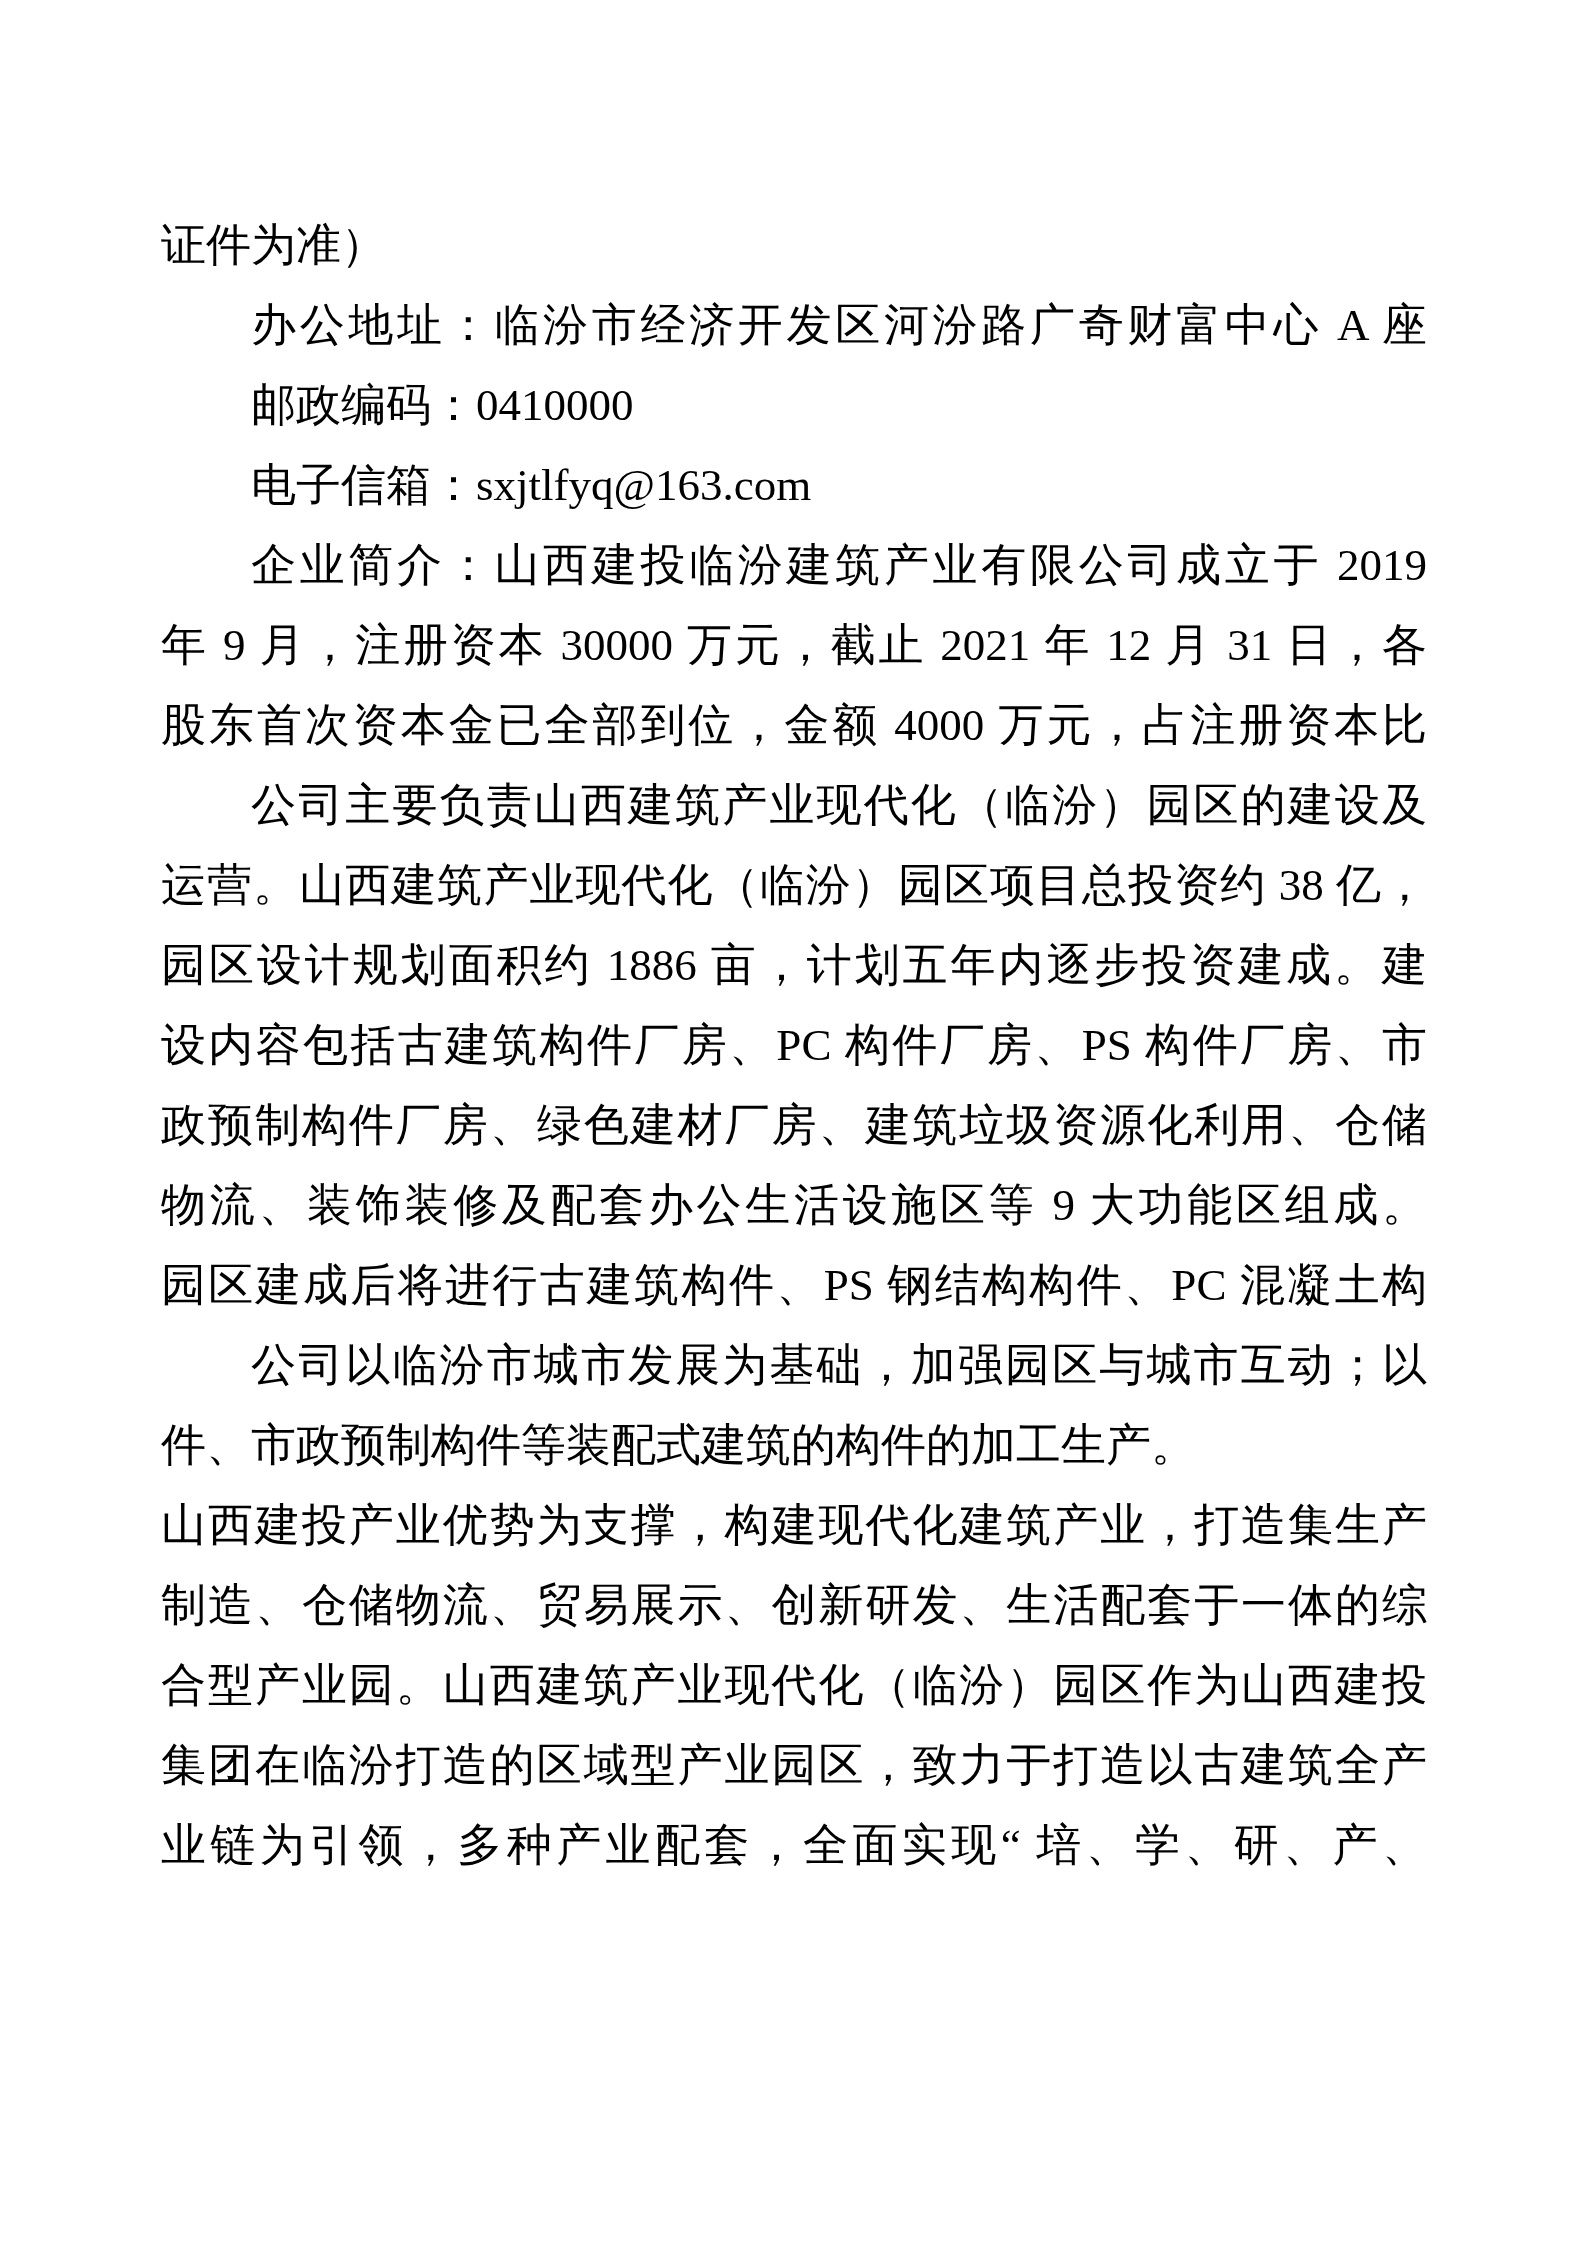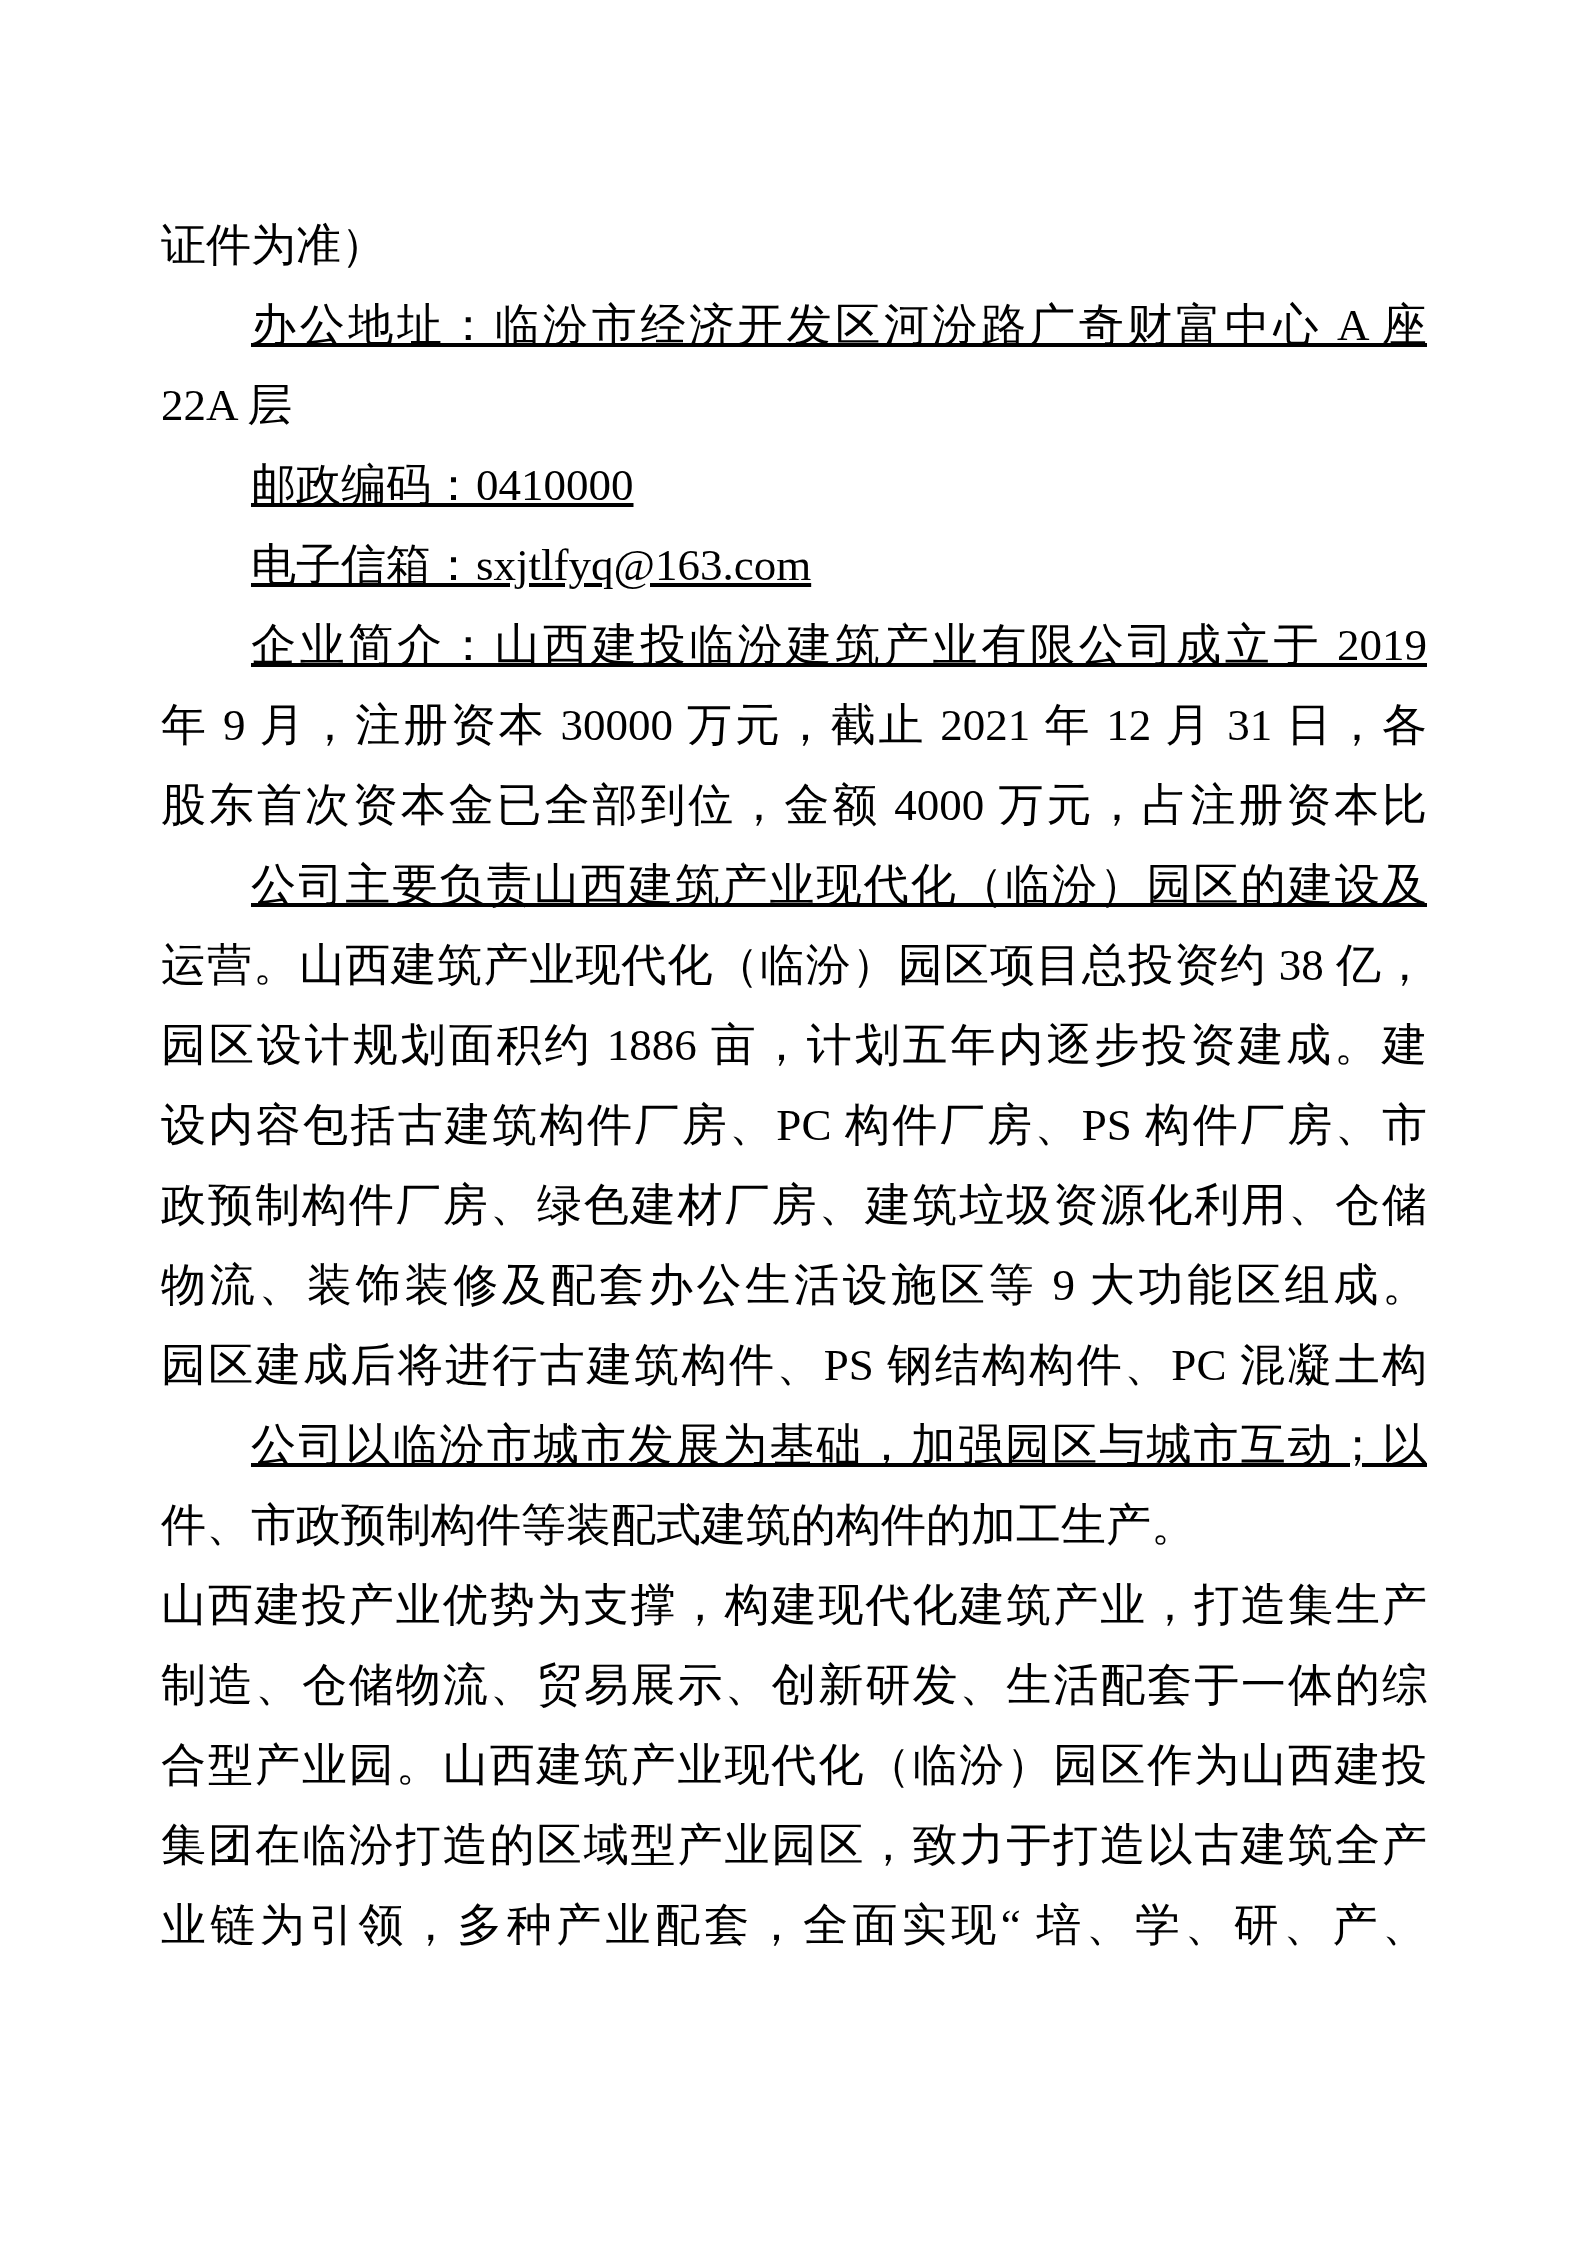--- a/index.html
+++ b/index.html
@@ -32,31 +32,29 @@
     white-space: nowrap;
   }
   .line.justify {
     white-space: normal;
     text-align: justify;
     text-align-last: justify;
     text-justify: inter-character;
   }
   .line.indent {
     text-indent: 90px;
-    text-decoration: underline;
   }
 </style>
 </head>
 <body>
 
 <div class="page">
   <div class="text-block" id="document-lines" style="color: rgb(0, 0, 0);">
       <div class="line">证件为准）</div>
       <div class="line indent justify">办公地址：临汾市经济开发区河汾路广奇财富中心 A 座</div>
-      <div class="line">22A 层</div>
       <div class="line indent">邮政编码：0410000</div>
       <div class="line indent">电子信箱：sxjtlfyq@163.com</div>
       <div class="line indent justify">企业简介：山西建投临汾建筑产业有限公司成立于 2019</div>
       <div class="line justify">年 9 月，注册资本 30000 万元，截止 2021 年 12 月 31 日，各</div>
       <div class="line justify">股东首次资本金已全部到位，金额 4000 万元，占注册资本比</div>
       <div class="line indent justify">公司主要负责山西建筑产业现代化（临汾）园区的建设及</div>
       <div class="line justify">运营。山西建筑产业现代化（临汾）园区项目总投资约 38 亿，</div>
       <div class="line justify">园区设计规划面积约 1886 亩，计划五年内逐步投资建成。建</div>
       <div class="line justify">设内容包括古建筑构件厂房、PC 构件厂房、PS 构件厂房、市</div>
       <div class="line justify">政预制构件厂房、绿色建材厂房、建筑垃圾资源化利用、仓储</div>

